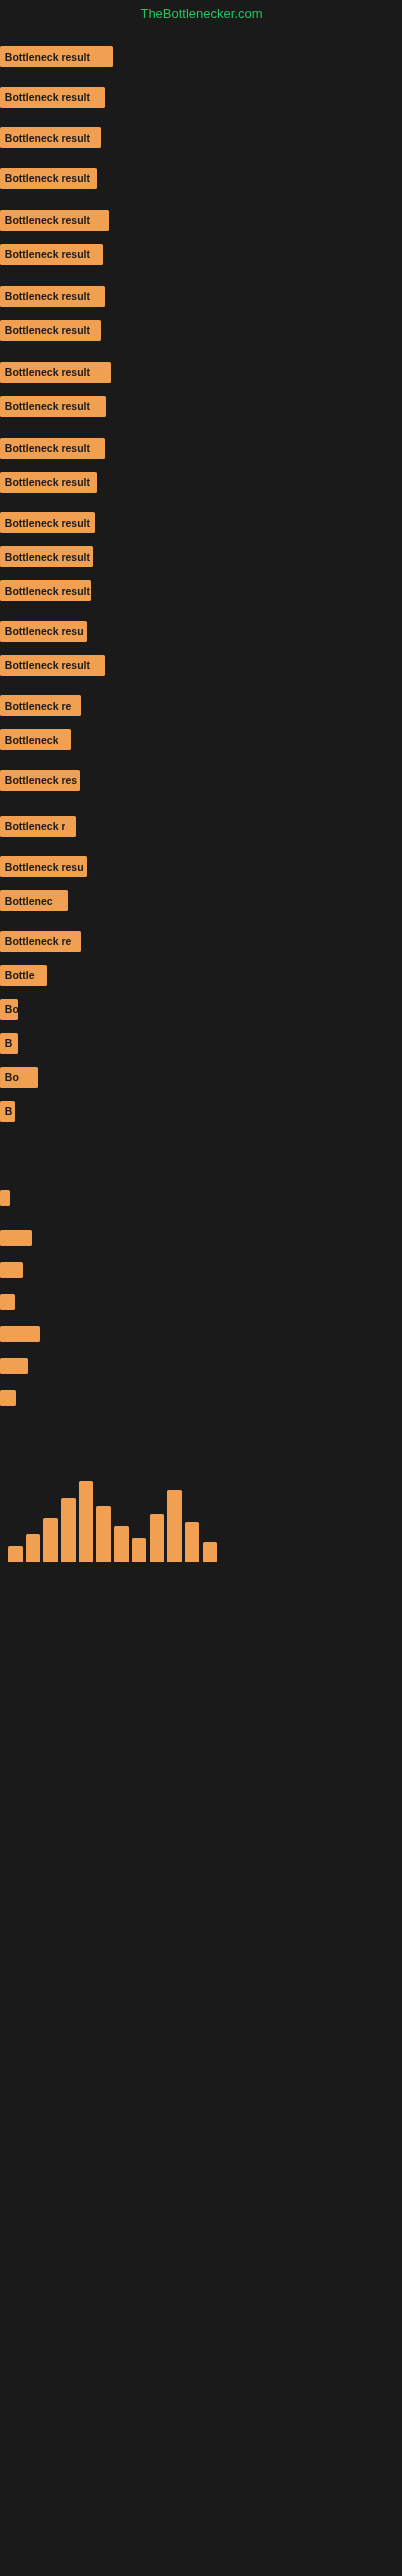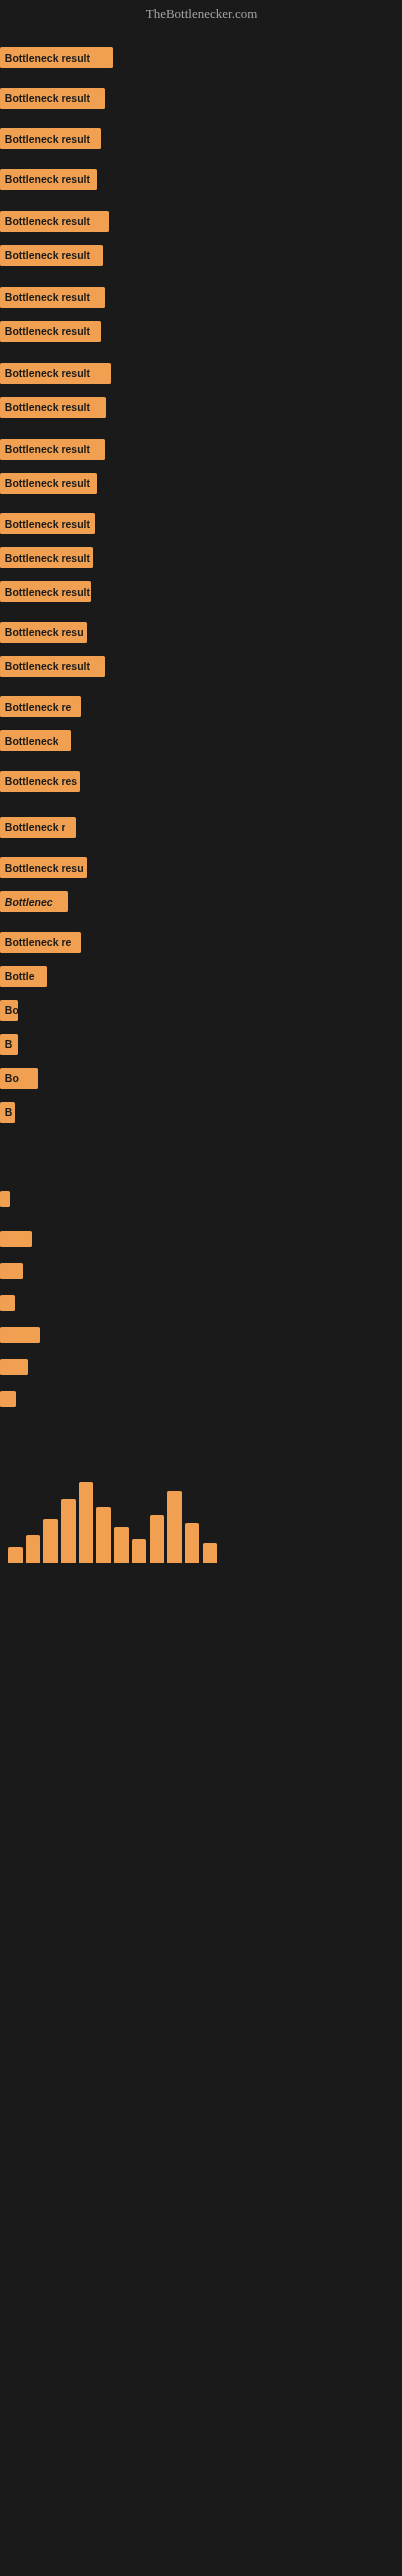--- a/index.html
+++ b/index.html
@@ -11,25 +11,24 @@
     body {
       width: 403px;
       min-height: 2576px;
       background-color: #1a1a1a;
       font-family: Arial, sans-serif;
       position: relative;
     }
 
     .site-title {
       text-align: center;
-      color: #a3a3a3;
+      color: #22c55e;
       font-size: 13px;
       padding: 6.4px 0;
       font-weight: normal;
-      font-family: Liberation Serif, serif;
     }
 
     .bars-container {
       padding: 8px 0;
     }
 
     .bar-row {
       margin-bottom: 1.6px;
       position: relative;
       height: 26px;
@@ -192,21 +191,21 @@
     <div class="bar-row" style="margin-top: 20px;">
       <div class="bar" style="width: 76px;">
         <span class="bar-label">Bottleneck r</span>
       </div>
     </div>
     <div class="bar-row" style="margin-top: 14.5px;">
       <div class="bar" style="width: 87px;">
         <span class="bar-label">Bottleneck resu</span>
       </div>
     </div>
-    <div class="bar-row" style="margin-top: 8px; font-style: italic;">
+    <div class="bar-row" style="margin-top: 8px;">
       <div class="bar" style="width: 68px;">
         <span class="bar-label">Bottlenec</span>
       </div>
     </div>
     <div class="bar-row" style="margin-top: 14.5px;">
       <div class="bar" style="width: 81px;">
         <span class="bar-label">Bottleneck re</span>
       </div>
     </div>
     <div class="bar-row" style="margin-top: 8px; align-items: center;">

